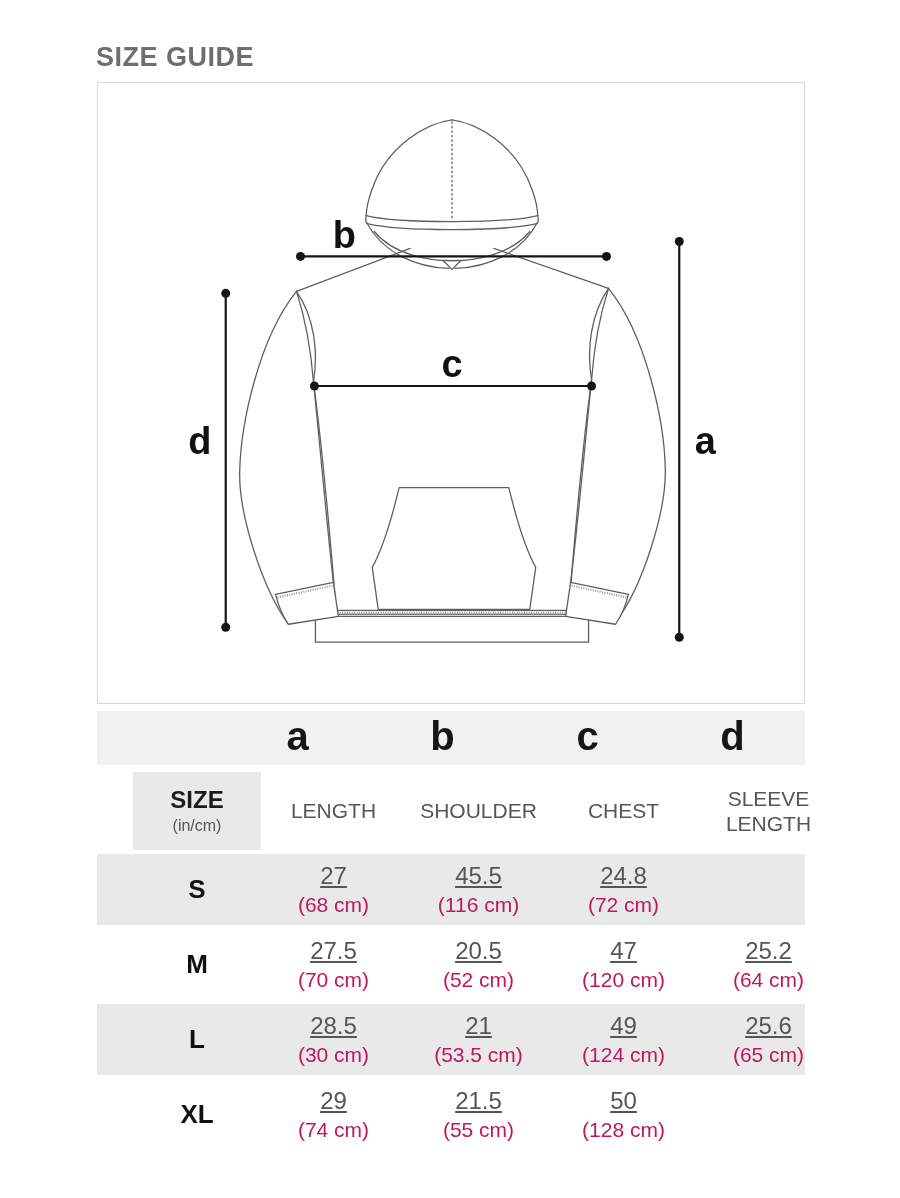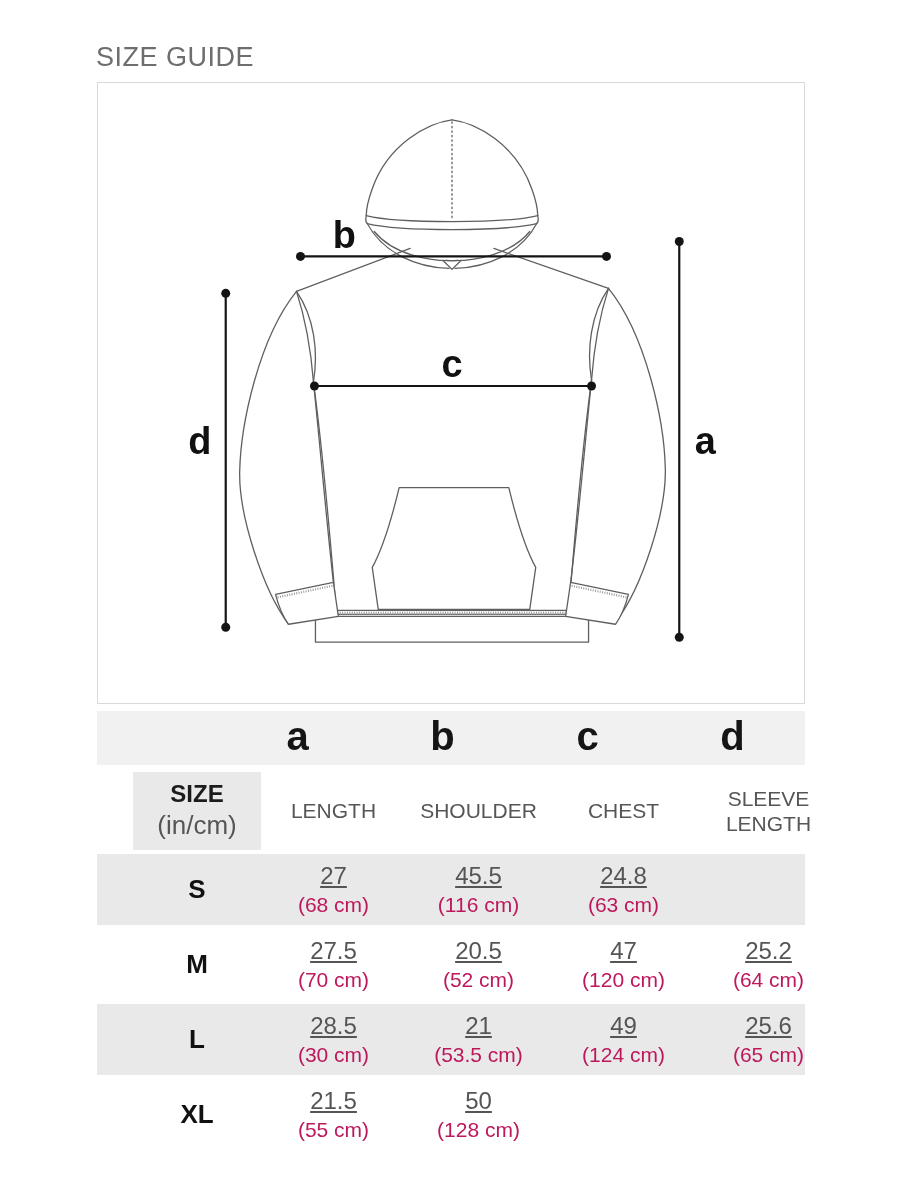--- a/index.html
+++ b/index.html
@@ -2,21 +2,21 @@
 <html><head>
 <meta charset="utf-8">
 <style>
   html,body{margin:0;padding:0;}
   body{
     width:900px;height:1198px;position:relative;background:#ffffff;
     font-family:"Liberation Sans","DejaVu Sans",sans-serif;overflow:hidden;
   }
   .page-title{
     position:absolute;left:96px;top:42px;margin:0;
-    font-size:27px;font-weight:normal;color:#6e6e6e;letter-spacing:.5px;
+    font-size:27px;font-weight:bold;color:#6e6e6e;letter-spacing:.5px;
   }
   .diagram-box{
     position:absolute;left:97px;top:82px;width:708px;height:622px;
     border:1px solid #d9d9d9;box-sizing:border-box;background:#ffffff;
   }
   .diagram-box svg{display:block;width:100%;height:100%;}
 
   .sketch{stroke:#5f5f5f;stroke-width:1.3;fill:none;stroke-linecap:round;}
   .sketch-fill{stroke:#5f5f5f;stroke-width:1.3;fill:#ffffff;stroke-linejoin:round;}
   .stitch{stroke:#9a9a9a;stroke-width:3.5;fill:none;stroke-dasharray:1 1.4;}
@@ -37,21 +37,21 @@
     display:grid;grid-template-columns:128px 145px 145px 145px 145px;
     align-items:center;text-align:center;
   }
   .letters-row{height:54px;background:#f1f1f1;margin-bottom:7px;}
   .letter-cell{font-size:40px;font-weight:bold;color:#151515;line-height:1;padding-bottom:4px;}
   .header-row{height:78px;margin-bottom:4px;background:#ffffff;}
   .header-row,.data-row{align-items:stretch;padding-left:36px;}
   .cell{display:flex;flex-direction:column;justify-content:center;align-items:center;}
   .size-head-cell{background:#e9e9e9;}
   .size-head-label{font-size:24px;font-weight:bold;color:#1c1c1c;line-height:1.1;}
-  .size-head-unit{font-size:26px;color:#565656;margin-top:3px;}
+  .size-head-unit{font-size:16px;color:#565656;margin-top:3px;}
   .col-head{font-size:21px;color:#565656;line-height:1.2;padding:0 14px;}
   .data-row{height:71px;margin-bottom:4px;background:#ffffff;}
   .data-row.gray{background:#e9e9e9;}
   .size-cell{font-size:26px;font-weight:bold;color:#111111;}
   .val-in{font-size:24px;color:#555555;line-height:1.15;text-decoration:underline;}
   .val-cm{font-size:21px;color:#be185d;line-height:1.15;margin-top:4px;}
 </style>
 </head>
 <body>
 
@@ -166,21 +166,21 @@
     <div class="cell">
       <span class="val-in">27</span>
       <span class="val-cm">(68 cm)</span>
     </div>
     <div class="cell">
       <span class="val-in">45.5</span>
       <span class="val-cm">(116 cm)</span>
     </div>
     <div class="cell">
       <span class="val-in">24.8</span>
-      <span class="val-cm">(63 cm)</span>
+      <span class="val-cm">(72 cm)</span>
     </div>
   </div>
 
   <div class="trow data-row">
     <div class="cell size-cell">M</div>
     <div class="cell">
       <span class="val-in">27.5</span>
       <span class="val-cm">(70 cm)</span>
     </div>
     <div class="cell">
@@ -213,20 +213,24 @@
     </div>
     <div class="cell">
       <span class="val-in">25.6</span>
       <span class="val-cm">(65 cm)</span>
     </div>
   </div>
 
   <div class="trow data-row">
     <div class="cell size-cell">XL</div>
     <div class="cell">
+      <span class="val-in">29</span>
+      <span class="val-cm">(74 cm)</span>
+    </div>
+    <div class="cell">
       <span class="val-in">21.5</span>
       <span class="val-cm">(55 cm)</span>
     </div>
     <div class="cell">
       <span class="val-in">50</span>
       <span class="val-cm">(128 cm)</span>
     </div>
   </div>
 
 </div>

